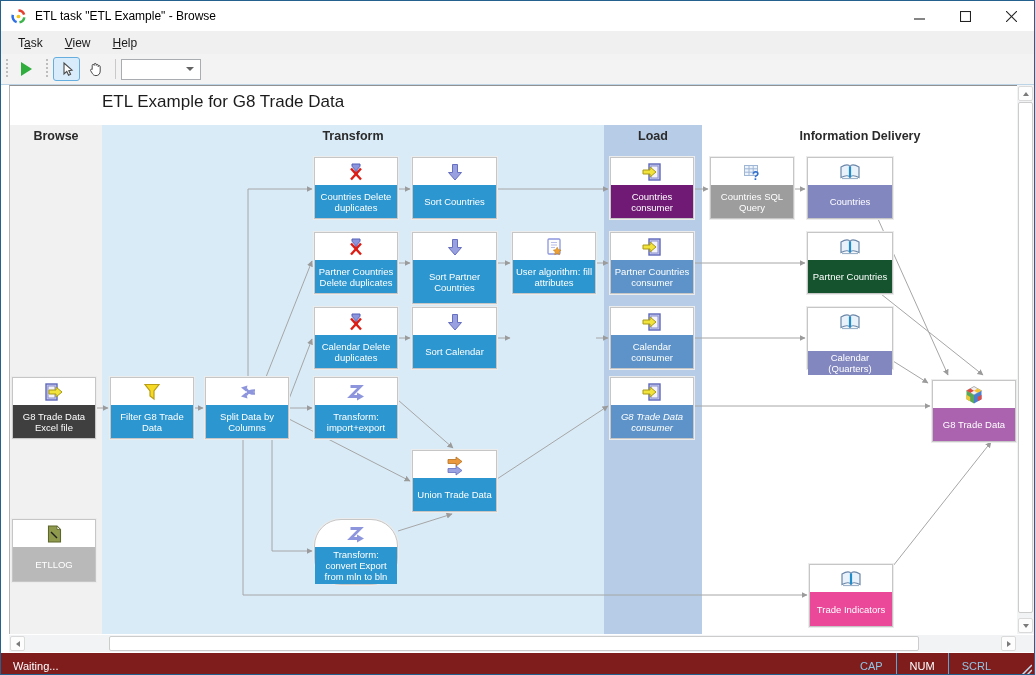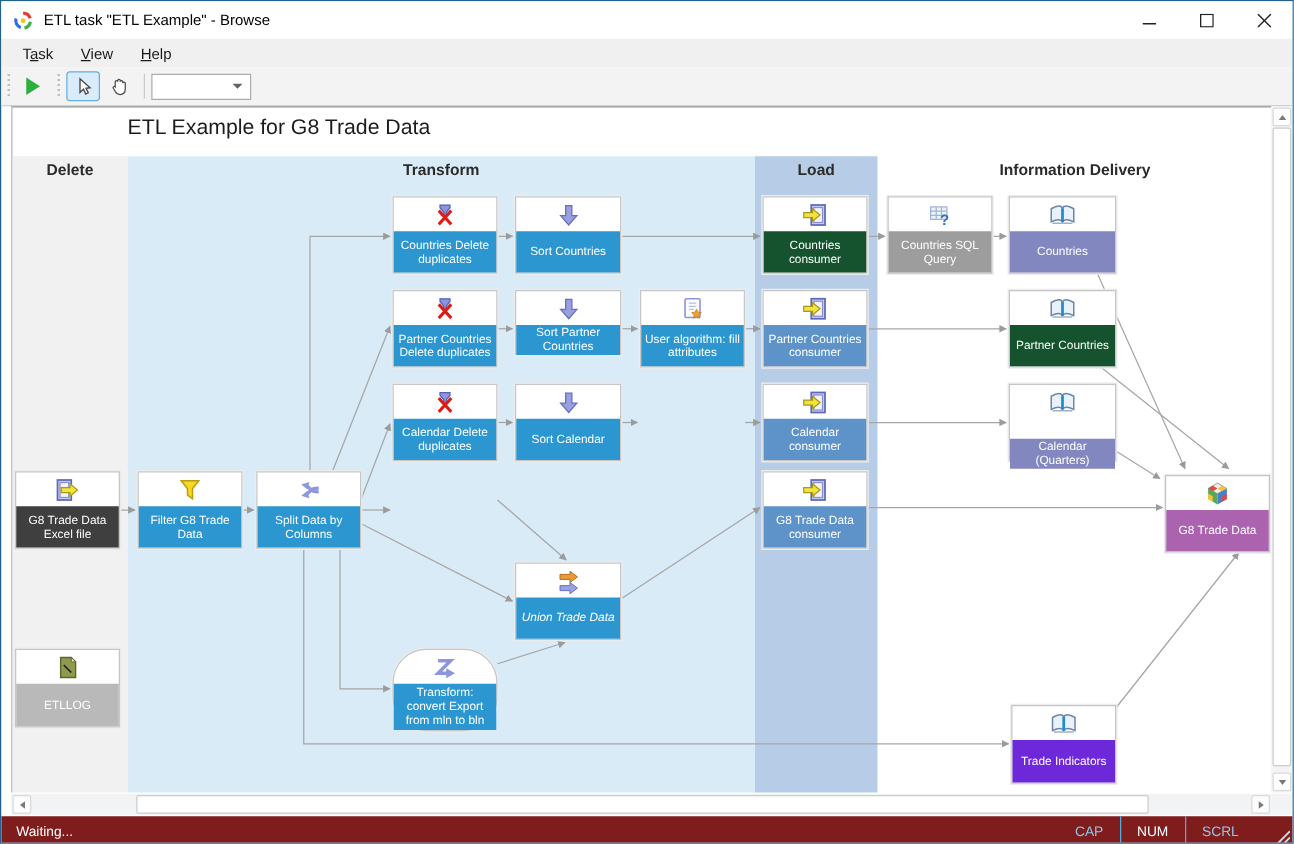--- a/index.html
+++ b/index.html
@@ -136,21 +136,21 @@
     <div class="tb-sep"></div>
     <div class="combo">
       <span></span>
       <div class="arrow"></div>
     </div>
   </div>
 
   <div class="canvas" id="canvas">
     <div class="diagram-title">ETL Example for G8 Trade Data</div>
   <div class="band" style="left: 0px; width: 92px; background: rgb(241, 241, 241);"></div>
-      <div class="col-header" style="left: 0px; width: 92px;">Delete</div>
+      <div class="col-header" style="left: 0px; width: 92px;">Browse</div>
       <div class="band" style="left: 92px; width: 502px; background: rgb(217, 235, 247);"></div>
       <div class="col-header" style="left: 92px; width: 502px;">Transform</div>
       <div class="band" style="left: 594px; width: 98px; background: rgb(183, 205, 231);"></div>
       <div class="col-header" style="left: 594px; width: 98px;">Load</div>
       <div class="band" style="left: 692px; width: 316px; background: transparent;"></div>
       <div class="col-header" style="left: 692px; width: 316px;">Information Delivery</div>
       <svg class="edges" width="1008" height="549">
         <defs>
           <marker id="arw" markerWidth="8" markerHeight="8" refX="5.5" refY="3" orient="auto">
             <path d="M0,0 L6,3 L0,6 z" fill="#9b9b9b"></path>
@@ -246,21 +246,21 @@
       <div class="node" style="left: 304px; top: 146px; width: 84px; height: 62px;">
         <div class="node-icon">
           <svg width="22" height="22" viewBox="0 0 22 22">
             <path d="M7,3 h8 v2.2 l-3,3.6 v5 l-2,-1.6 v-3.4 l-3,-3.6 z" fill="#8d96dd" stroke="#5560b8" stroke-width="1"></path>
             <line x1="6" y1="7.5" x2="16" y2="18.5" stroke="#dd1c14" stroke-width="2.4"></line>
             <line x1="16" y1="7.5" x2="6" y2="18.5" stroke="#dd1c14" stroke-width="2.4"></line>
           </svg>
         </div>
         <div class="node-label" style="background: rgb(43, 150, 207);">Partner Countries Delete duplicates</div>
       </div>
-      <div class="node" style="left: 402px; top: 146px; width: 85px; height: 52px;">
+      <div class="node" style="left: 402px; top: 146px; width: 85px; height: 72px;">
         <div class="node-icon">
           <svg width="22" height="22" viewBox="0 0 22 22">
             <path d="M8.5,3.5 h5 v8 h4 L11,19 L4.5,11.5 h4 z" fill="#98a0e0" stroke="#666fc0" stroke-width="1"></path>
           </svg>
         </div>
         <div class="node-label" style="background: rgb(43, 150, 207);">Sort Partner Countries</div>
       </div>
       <div class="node" style="left: 502px; top: 146px; width: 84px; height: 62px;">
         <div class="node-icon">
           <svg width="22" height="22" viewBox="0 0 22 22">
@@ -282,47 +282,56 @@
         <div class="node-label" style="background: rgb(43, 150, 207);">Calendar Delete duplicates</div>
       </div>
       <div class="node" style="left: 402px; top: 221px; width: 85px; height: 62px;">
         <div class="node-icon">
           <svg width="22" height="22" viewBox="0 0 22 22">
             <path d="M8.5,3.5 h5 v8 h4 L11,19 L4.5,11.5 h4 z" fill="#98a0e0" stroke="#666fc0" stroke-width="1"></path>
           </svg>
         </div>
         <div class="node-label" style="background: rgb(43, 150, 207);">Sort Calendar</div>
       </div>
+      <div class="node" style="left: 304px; top: 291px; width: 84px; height: 62px;">
+        <div class="node-icon">
+          <svg width="22" height="22" viewBox="0 0 22 22">
+            <path d="M5.5,5.5 h10 l-10,10 h8" fill="none" stroke="#8d96dd" stroke-width="2.8"></path>
+            <path d="M12,11.5 l7,4 -7,4 z" fill="#8d96dd"></path>
+          </svg>
+        </div>
+        <div class="node-label" style="background: rgb(43, 150, 207);">Transform: import+export</div>
+      </div>
       <div class="node" style="left: 402px; top: 364px; width: 85px; height: 62px;">
         <div class="node-icon">
           <svg width="22" height="22" viewBox="0 0 22 22">
             <path d="M4,5.5 h8 v-2.5 l6,4.5 -6,4.5 v-2.5 h-8 z" fill="#eb993d" stroke="#b56f1e" stroke-width="0.8"></path>
             <path d="M4,14.5 h8 v-2.5 l6,4.5 -6,4.5 v-2.5 h-8 z" fill="#9aa2e2" stroke="#666fc0" stroke-width="0.8"></path>
           </svg>
         </div>
-        <div class="node-label" style="background: rgb(43, 150, 207); font-style: italic;">Union Trade Data</div>
+        <div class="node-label" style="background: rgb(43, 150, 207);">Union Trade Data</div>
       </div>
       <div class="node" style="left: 304px; top: 433px; width: 84px; height: 66px; border-radius: 27px;">
         <div class="node-icon">
           <svg width="22" height="22" viewBox="0 0 22 22">
             <path d="M5.5,5.5 h10 l-10,10 h8" fill="none" stroke="#8d96dd" stroke-width="2.8"></path>
             <path d="M12,11.5 l7,4 -7,4 z" fill="#8d96dd"></path>
           </svg>
         </div>
         <div class="node-label" style="background: rgb(43, 150, 207);">Transform: convert Export from mln to bln</div>
       </div>
       <div class="node" style="left: 600px; top: 71px; width: 84px; height: 62px;">
         <div class="node-icon">
           <svg width="22" height="22" viewBox="0 0 22 22">
             <rect x="8" y="3" width="11" height="16" fill="#cdd1f0" stroke="#5f68ba" stroke-width="1.4"></rect>
             <rect x="10" y="5" width="7" height="12" fill="#f2f2f8" stroke="#8a90cc" stroke-width="1"></rect>
             <path d="M2,9 h7 v-3 l6,5 -6,5 v-3 h-7 z" fill="#f2e23c" stroke="#a89a16" stroke-width="1"></path>
           </svg>
         </div>
-        <div class="node-label" style="background: #14532d;">Countries consumer</div>
+        <div class="node-label" style="background: #701a75;">Countries consumer</div>
       </div>
       <div class="node" style="left: 600px; top: 146px; width: 84px; height: 62px;">
         <div class="node-icon">
           <svg width="22" height="22" viewBox="0 0 22 22">
             <rect x="8" y="3" width="11" height="16" fill="#cdd1f0" stroke="#5f68ba" stroke-width="1.4"></rect>
             <rect x="10" y="5" width="7" height="12" fill="#f2f2f8" stroke="#8a90cc" stroke-width="1"></rect>
             <path d="M2,9 h7 v-3 l6,5 -6,5 v-3 h-7 z" fill="#f2e23c" stroke="#a89a16" stroke-width="1"></path>
           </svg>
         </div>
         <div class="node-label" style="background: rgb(93, 147, 200);">Partner Countries consumer</div>
@@ -338,21 +347,21 @@
         <div class="node-label" style="background: rgb(93, 147, 200);">Calendar consumer</div>
       </div>
       <div class="node" style="left: 600px; top: 291px; width: 84px; height: 62px;">
         <div class="node-icon">
           <svg width="22" height="22" viewBox="0 0 22 22">
             <rect x="8" y="3" width="11" height="16" fill="#cdd1f0" stroke="#5f68ba" stroke-width="1.4"></rect>
             <rect x="10" y="5" width="7" height="12" fill="#f2f2f8" stroke="#8a90cc" stroke-width="1"></rect>
             <path d="M2,9 h7 v-3 l6,5 -6,5 v-3 h-7 z" fill="#f2e23c" stroke="#a89a16" stroke-width="1"></path>
           </svg>
         </div>
-        <div class="node-label" style="background: rgb(93, 147, 200);">G8 Trade Data consumer</div>
+        <div class="node-label" style="background: rgb(93, 147, 200); font-style: italic;">G8 Trade Data consumer</div>
       </div>
       <div class="node" style="left: 700px; top: 71px; width: 84px; height: 62px;">
         <div class="node-icon">
           <svg width="22" height="22" viewBox="0 0 22 22">
             <rect x="3.5" y="4.5" width="13" height="10" fill="#edf3fb" stroke="#9fb6d4" stroke-width="1"></rect>
             <line x1="3.5" y1="7.8" x2="16.5" y2="7.8" stroke="#9fb6d4"></line>
             <line x1="3.5" y1="11.2" x2="16.5" y2="11.2" stroke="#9fb6d4"></line>
             <line x1="8" y1="4.5" x2="8" y2="14.5" stroke="#9fb6d4"></line>
             <line x1="12.2" y1="4.5" x2="12.2" y2="14.5" stroke="#9fb6d4"></line>
             <text x="11" y="19" font-size="12" font-weight="bold" fill="#2f6fd0" font-family="Liberation Sans,sans-serif">?</text>
@@ -405,21 +414,21 @@
         <div class="node-label" style="background: rgb(171, 99, 176);">G8 Trade Data</div>
       </div>
       <div class="node" style="left: 799px; top: 478px; width: 84px; height: 63px;">
         <div class="node-icon">
           <svg width="24" height="22" viewBox="0 0 24 22">
             <path d="M3,6 C8,3 11,3.5 12,5.5 C13,3.5 16,3 21,6 V16.5 C16,14 13,14.5 12,16.5 C11,14.5 8,14 3,16.5 Z" fill="#e9f1fa" stroke="#6b86a8" stroke-width="1.2"></path>
             <path d="M12,5.5 V16.5" stroke="#1f8ccc" stroke-width="2.2"></path>
             <path d="M4,17.5 h16" stroke="#9db2c8" stroke-width="1.2"></path>
           </svg>
         </div>
-        <div class="node-label" style="background: #6d28d9;">Trade Indicators</div>
+        <div class="node-label" style="background: #ec4899;">Trade Indicators</div>
       </div>
     </div>
 
   <div class="vscroll">
     <div class="sb-btn" style="left:1px;top:1px;width:15px;height:15px;">
         <div class="tri up"></div>
       </div>
     <div class="sb-thumb" style="left:1px;top:17px;width:15px;height:511px;"></div>
     <div class="sb-btn" style="left:1px;bottom:1px;width:15px;height:15px;">
         <div class="tri down"></div>

